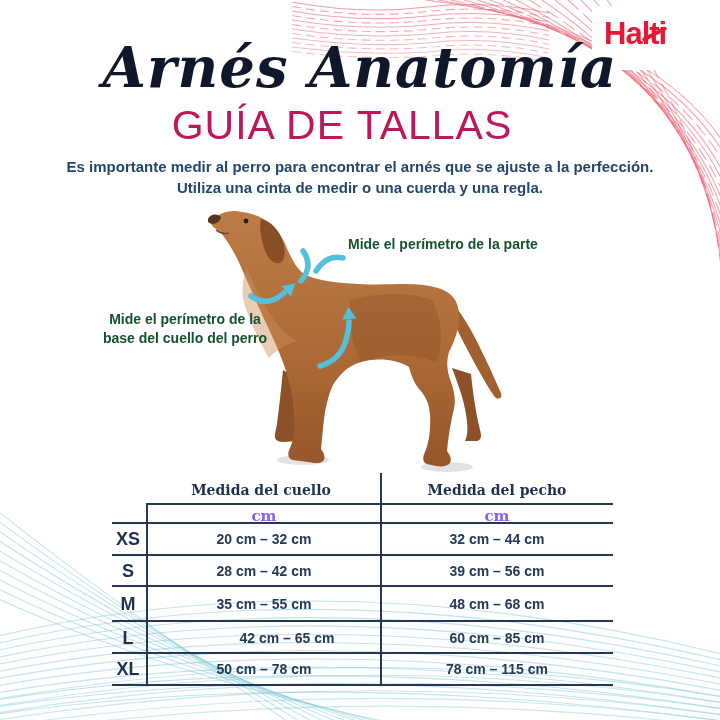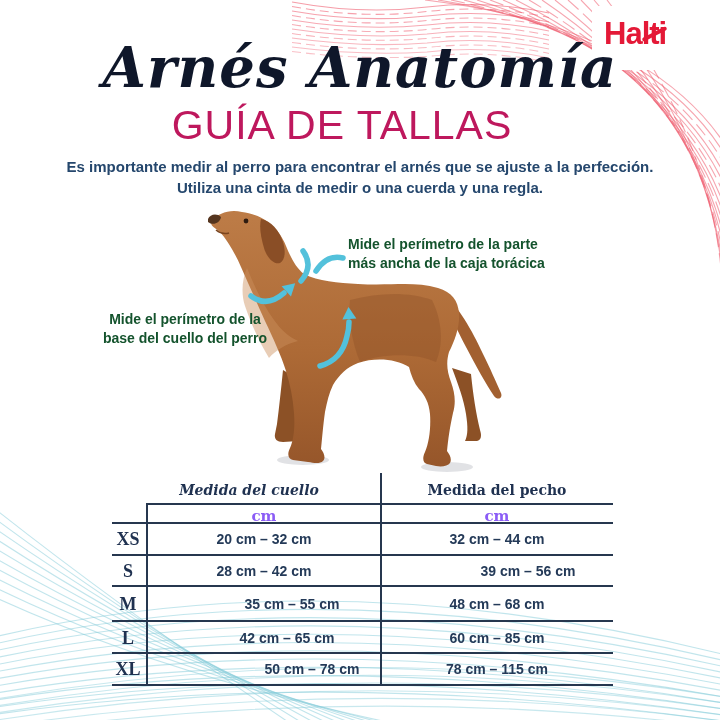--- a/index.html
+++ b/index.html
@@ -29,21 +29,21 @@
   #neck-note{left:100px;top:310px;width:170px;text-align:center;}
   #chest-note{left:348px;top:235px;width:250px;text-align:left;}
   
   #size-table{left:0;top:0;width:720px;height:720px;z-index:2;}
   .tline{position:absolute;background:#26374f;}
   .th-col{position:absolute;text-align:center;font-family:"DejaVu Serif",serif;
           font-weight:bold;color:#1f3150;font-size:14px;}
   .th-unit{position:absolute;text-align:center;font-family:"DejaVu Serif",serif;
           font-weight:bold;color:#8b5cf6;font-size:15px;}
   .row-size{position:absolute;left:109px;width:38px;text-align:center;
-          font-family:Liberation Serif, serif;font-weight:bold;color:#1f3150;font-size:18px;}
+          font-family:Liberation Sans, sans-serif;font-weight:bold;color:#1f3150;font-size:18px;}
   .row-val{position:absolute;text-align:center;font-weight:600;color:#243a58;font-size:14px;}
 </style>
 </head>
 <body>
 
 <svg id="bg-waves">
     <path d="M 292 2 q 70 13 135 5 q 62 -7 122 6" fill="none" stroke="#ef5b6e" stroke-width="1.1" opacity="0.6"></path>
     <path d="M 292 6.5 q 70 12.6 135 5 q 62 -7 122 6" fill="none" stroke="#ef5b6e" stroke-width="1.1" opacity="0.58" stroke-dasharray="9 5"></path>
     <path d="M 292 11 q 70 12.2 135 5 q 62 -7 122 6" fill="none" stroke="#ef5b6e" stroke-width="1.1" opacity="0.5599999999999999"></path>
     <path d="M 292 15.5 q 70 11.8 135 5 q 62 -7 122 6" fill="none" stroke="#ef5b6e" stroke-width="1.1" opacity="0.54" stroke-dasharray="9 5"></path>
@@ -166,51 +166,50 @@
   </g>
   <path fill="#53c1db" d="M -7,5 L 0,-7 L 7,5 Z" transform="translate(349,314) rotate(-4)"></path>
 </svg>
 
 <div class="abs note" id="neck-note">
   <div>Mide el perímetro de la</div>
   <div>base del cuello del perro</div>
 </div>
 <div class="abs note" id="chest-note">
   <div>Mide el perímetro de la parte</div>
-  <div>más ancha de la caja torácica</div>
 </div>
 
 <div class="abs" id="size-table">
 
   <div class="tline" style="left:380px;top:473px;width:2px;height:211px;"></div>
   <div class="tline" style="left:146px;top:503px;width:2px;height:181px;"></div>
 
   <div class="tline" style="left:147px;top:503px;width:466px;height:2px;"></div>
   <div class="tline" style="left:112px;top:522px;width:501px;height:2px;"></div>
   <div class="tline" style="left:112px;top:554px;width:501px;height:2px;"></div>
   <div class="tline" style="left:112px;top:585px;width:501px;height:2px;"></div>
   <div class="tline" style="left:112px;top:620px;width:501px;height:2px;"></div>
   <div class="tline" style="left:112px;top:652px;width:501px;height:2px;"></div>
   <div class="tline" style="left:112px;top:684px;width:501px;height:2px;"></div>
 
-  <div class="th-col" style="left:132px;top:482px;width:234px;font-style:italic;">Medida del cuello</div>
+  <div class="th-col" style="left:144px;top:482px;width:234px;">Medida del cuello</div>
   <div class="th-col" style="left:381px;top:482px;width:232px;">Medida del pecho</div>
   <div class="th-unit" style="left:147px;top:507px;width:234px;">cm</div>
   <div class="th-unit" style="left:381px;top:507px;width:232px;">cm</div>
 
   <div id="table-rows">
       <div class="row-size" style="top: 529px;">XS</div>
       <div class="row-val" style="left: 147px; width: 234px; top: 531px;">20 cm – 32 cm</div>
       <div class="row-val" style="left: 381px; width: 232px; top: 531px;">32 cm – 44 cm</div>
       <div class="row-size" style="top: 561px;">S</div>
       <div class="row-val" style="left: 147px; width: 234px; top: 563px;">28 cm – 42 cm</div>
-      <div class="row-val" style="left: 381px; width: 232px; top: 563px; margin-left: 31px;">39 cm – 56 cm</div>
+      <div class="row-val" style="left: 381px; width: 232px; top: 563px;">39 cm – 56 cm</div>
       <div class="row-size" style="top: 594px;">M</div>
-      <div class="row-val" style="left: 147px; width: 234px; top: 596px; padding-left: 28px;">35 cm – 55 cm</div>
+      <div class="row-val" style="left: 147px; width: 234px; top: 596px;">35 cm – 55 cm</div>
       <div class="row-val" style="left: 381px; width: 232px; top: 596px;">48 cm – 68 cm</div>
       <div class="row-size" style="top: 628px;">L</div>
       <div class="row-val" style="left: 147px; width: 280px; top: 630px;">42 cm – 65 cm</div>
       <div class="row-val" style="left: 381px; width: 232px; top: 630px;">60 cm – 85 cm</div>
       <div class="row-size" style="top: 659px;">XL</div>
-      <div class="row-val" style="left: 147px; width: 234px; top: 661px; padding-left: 48px;">50 cm – 78 cm</div>
+      <div class="row-val" style="left: 147px; width: 234px; top: 661px;">50 cm – 78 cm</div>
       <div class="row-val" style="left: 381px; width: 232px; top: 661px;">78 cm – 115 cm</div>
     </div>
 </div>
 
 </body></html>

